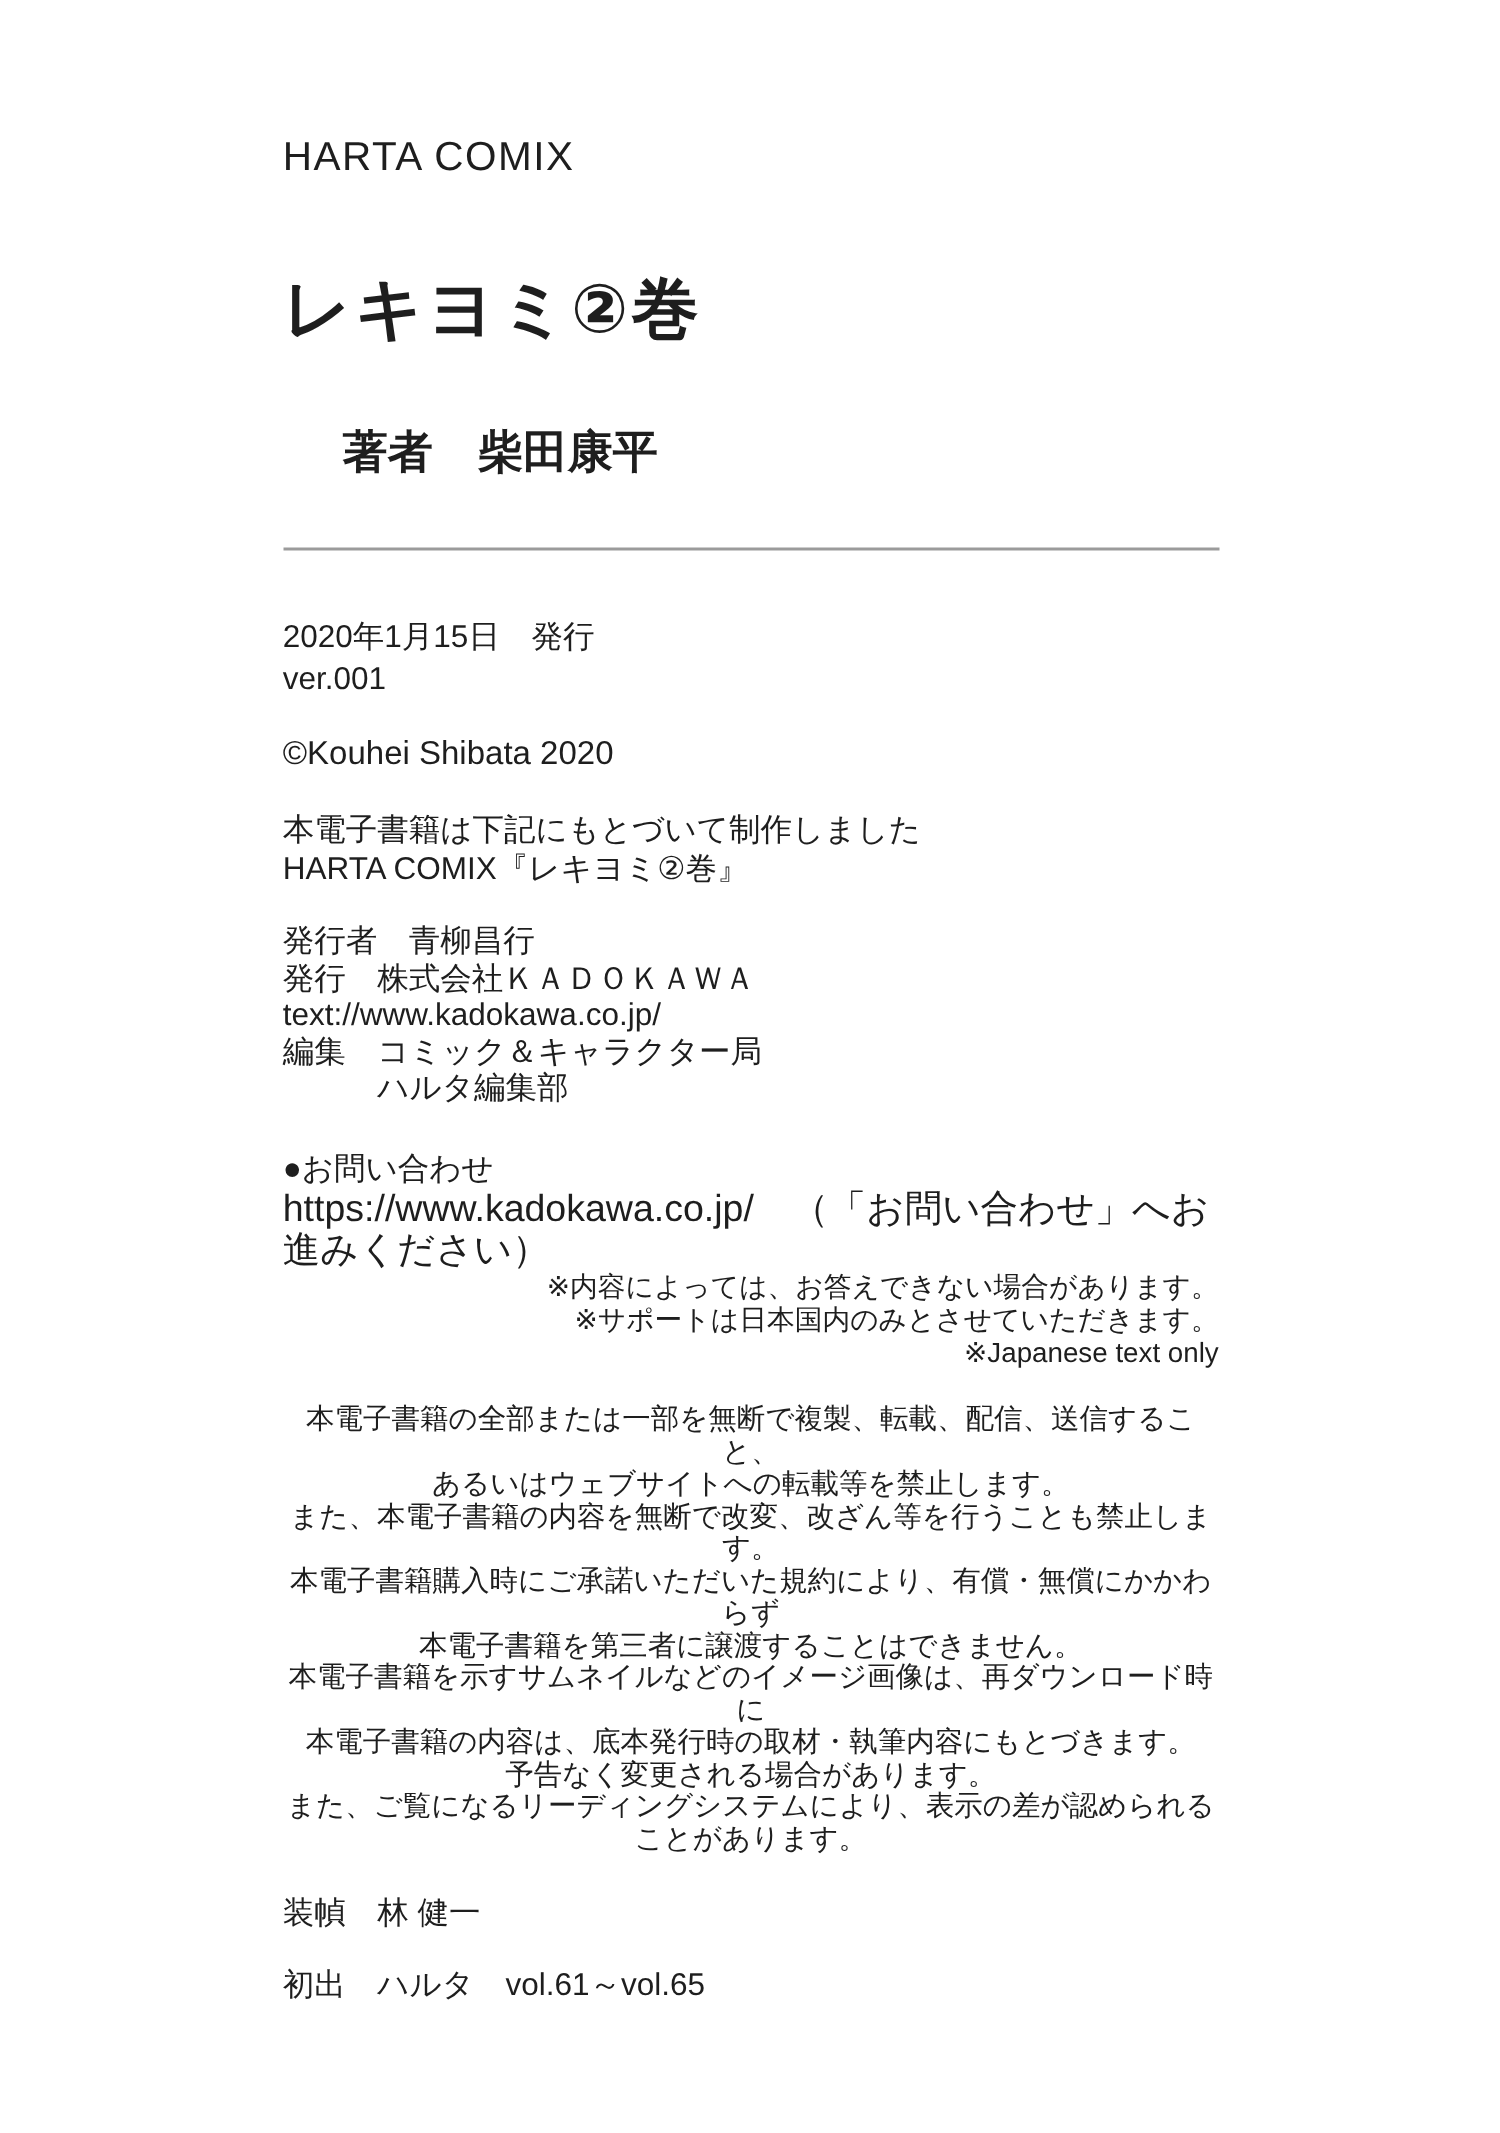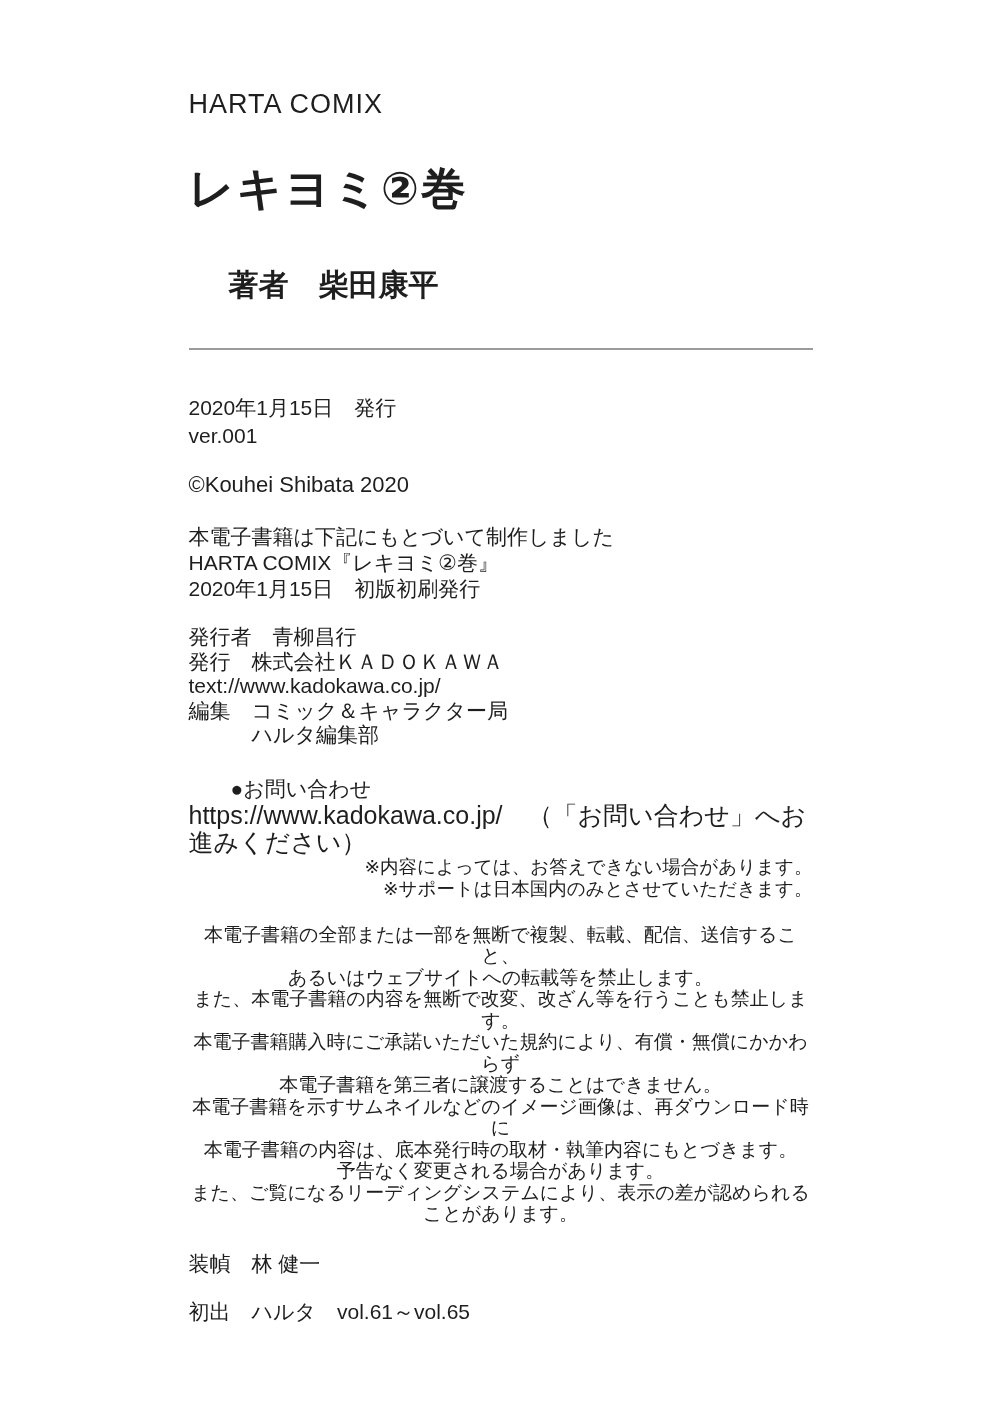--- a/index.html
+++ b/index.html
@@ -26,21 +26,21 @@
   }
 
   
   .imprint-label {
     font-size: 27px;
     font-weight: 400;
     letter-spacing: 1px;
     line-height: 1.1;
   }
   .book-title {
-    margin-top: 43px;
+    margin-top: 60px;
     font-size: 45px;
     font-weight: 700;
     letter-spacing: 2px;
     line-height: 1.15;
   }
   .author-line {
     margin-top: 53px;
     font-size: 30px;
     font-weight: 700;
     line-height: 1.2;
@@ -76,21 +76,20 @@
     margin-top: 23px;
     font-size: 21px;
     line-height: 24.5px;
   }
   .contact-block {
     margin-top: 28px;
   }
   .contact-heading {
     font-size: 21px;
     line-height: 26px;
-    margin-left: 42px;
   }
   .contact-url-line {
     font-size: 25px;
     line-height: 27px;
   }
   .contact-note {
     font-size: 18.5px;
     line-height: 21.8px;
     text-align: right;
   }
@@ -128,36 +127,36 @@
     <div class="edition-block">
       <div class="line">2020年1月15日　発行</div>
       <div class="line">ver.001</div>
     </div>
 
     <div class="copyright-line line">©Kouhei Shibata 2020</div>
 
     <div class="source-block">
       <div class="line">本電子書籍は下記にもとづいて制作しました</div>
       <div class="line">HARTA COMIX『レキヨミ②巻』</div>
-      <div class="line">2020年1月15日　初版初刷発行</div>
     </div>
 
     <div class="publisher-block">
       <div class="line">発行者　青柳昌行</div>
       <div class="line">発行　株式会社ＫＡＤＯＫＡＷＡ</div>
       <div class="line">text://www.kadokawa.co.jp/</div>
       <div class="line">編集　コミック＆キャラクター局</div>
       <div class="line">　　　ハルタ編集部</div>
     </div>
 
     <div class="contact-block">
       <div class="contact-heading line">●お問い合わせ</div>
       <div class="contact-url-line line">https://www.kadokawa.co.jp/　（「お問い合わせ」へお進みください）</div>
       <div class="contact-note line">※内容によっては、お答えできない場合があります。</div>
       <div class="contact-note line">※サポートは日本国内のみとさせていただきます。</div>
+      <div class="contact-note line">※Japanese text only</div>
     </div>
 
     <div class="legal-block">
       <div class="line">本電子書籍の全部または一部を無断で複製、転載、配信、送信すること、</div>
       <div class="line">あるいはウェブサイトへの転載等を禁止します。</div>
       <div class="line">また、本電子書籍の内容を無断で改変、改ざん等を行うことも禁止します。</div>
       <div class="line">本電子書籍購入時にご承諾いただいた規約により、有償・無償にかかわらず</div>
       <div class="line">本電子書籍を第三者に譲渡することはできません。</div>
       <div class="line">本電子書籍を示すサムネイルなどのイメージ画像は、再ダウンロード時に</div>
       <div class="line">本電子書籍の内容は、底本発行時の取材・執筆内容にもとづきます。</div>

